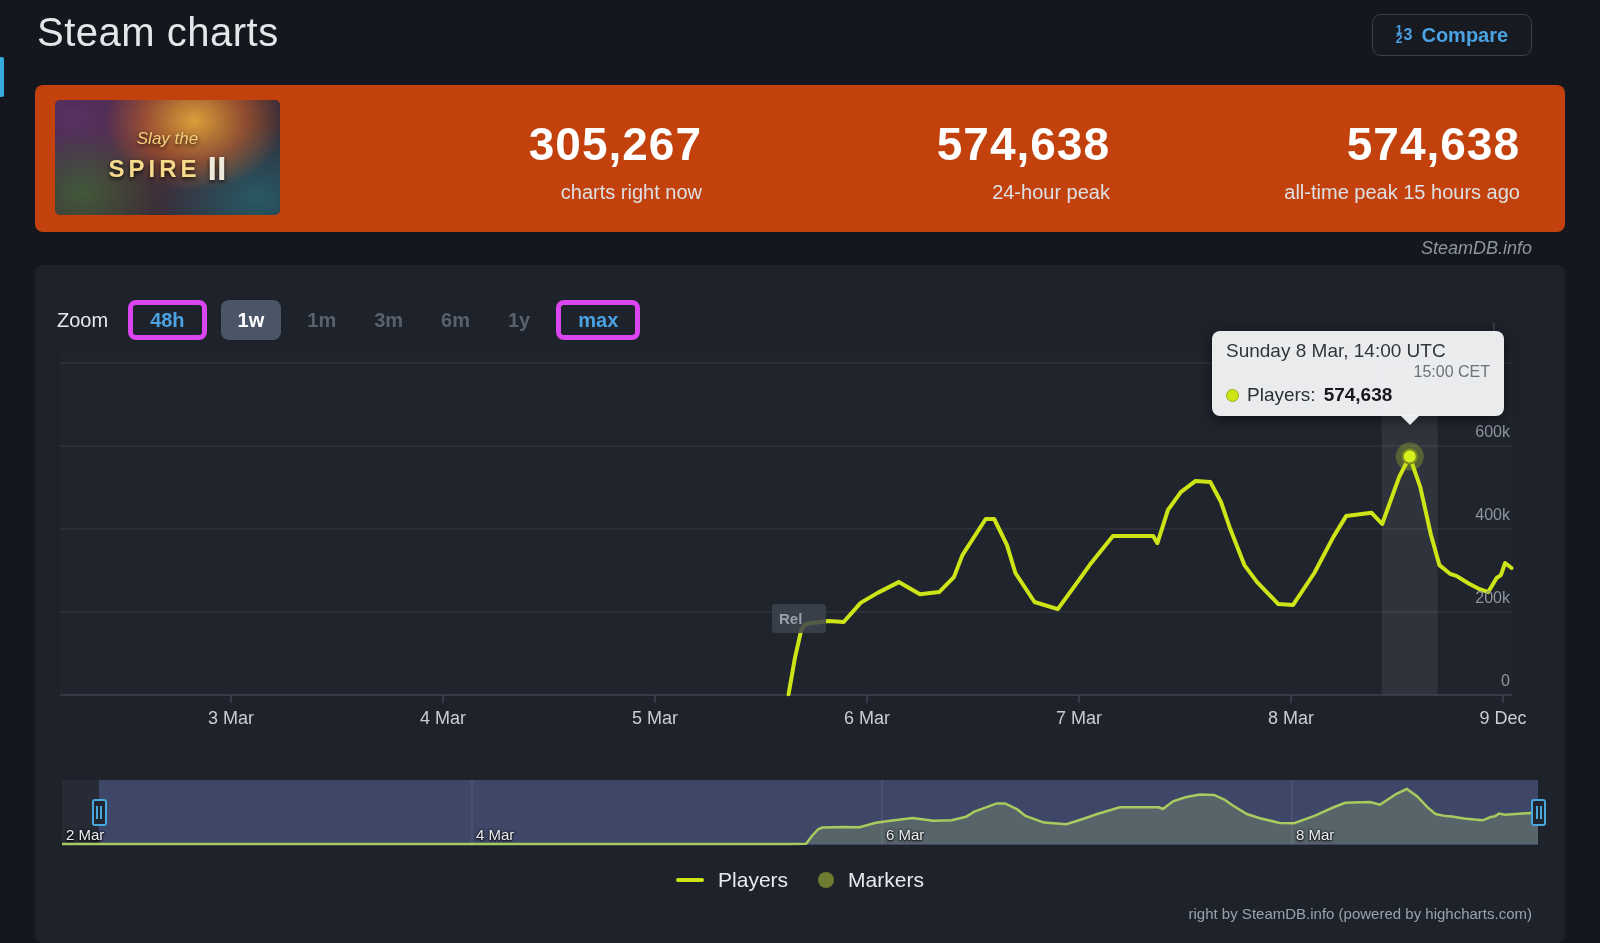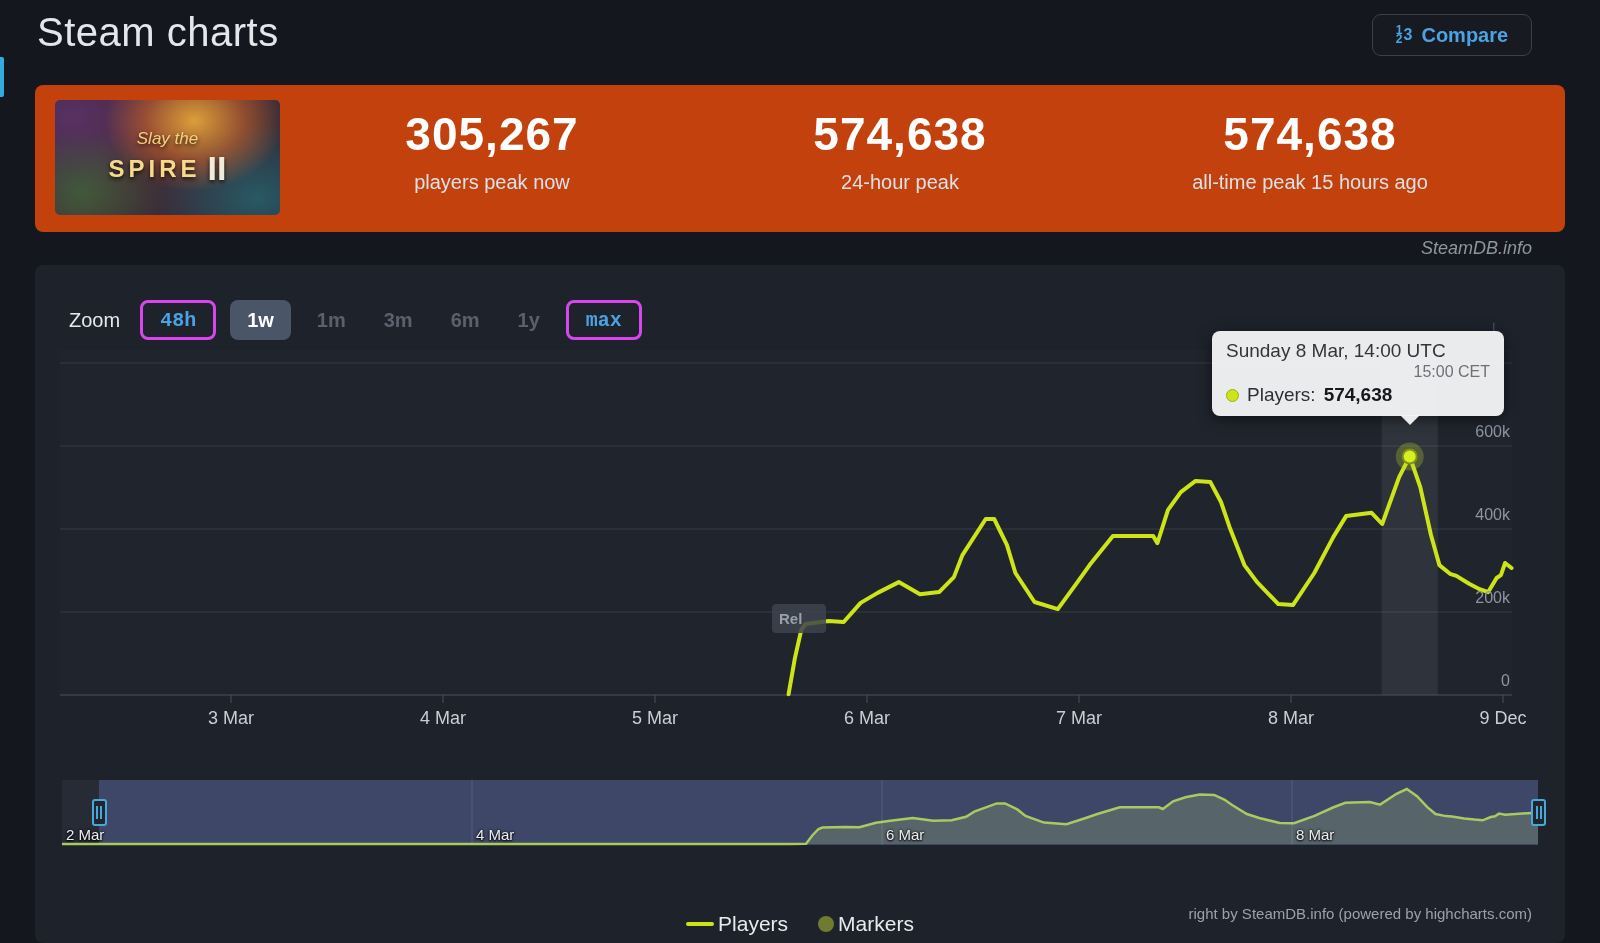--- a/index.html
+++ b/index.html
@@ -23,35 +23,35 @@
         radial-gradient(90px 70px at 62% 18%, rgba(244,180,60,.85), rgba(216,106,40,.55) 55%, rgba(0,0,0,0) 100%),
         radial-gradient(120px 90px at 12% 80%, rgba(60,110,60,.7), rgba(0,0,0,0) 70%),
         radial-gradient(140px 100px at 90% 85%, rgba(40,100,110,.8), rgba(0,0,0,0) 75%),
         radial-gradient(150px 110px at 8% 15%, rgba(92,51,102,.9), rgba(0,0,0,0) 70%),
         linear-gradient(135deg,#3a2344 0%, #4a2a35 40%, #232c3c 100%);
   }
   .capsule-logo { position:absolute; left:50%; top:50%; transform:translate(-50%,-50%); text-align:center; white-space:nowrap; text-shadow:0 2px 4px rgba(0,0,0,.8); }
   .capsule-line1 { font-size:17px; font-style:italic; color:#f3cf7d; }
   .capsule-line2 { font-size:24px; font-weight:700; letter-spacing:4px; color:#f6d98a; display:inline-block; }
   .capsule-numeral { font-size:34px; font-weight:700; color:#efeadc; margin-left:7px; vertical-align:-3px; display:inline-block; }
-  .stat-block { position:absolute; top:22px; width:420px; text-align:center; }
+  .stat-block { position:absolute; top:32px; width:420px; text-align:right; }
   .stat-value { font-size:46px; font-weight:800; color:#ffffff; letter-spacing:1px; }
   .stat-label { margin-top:10px; font-size:20px; color:#dde1e5; }
 
   .watermark { position:absolute; right:68px; top:238px; font-size:18px; font-style:italic; color:#8d96a0; }
 
   
   .chart-panel { position:absolute; left:35px; top:265px; width:1530px; height:678px; background:#1e222b; border-radius:8px; }
   .plot-bg { position:absolute; left:25px; top:85px; width:1452px; height:345px; background:#20242d; }
   .chart-svg { position:absolute; left:0; top:0; }
 
   .zoom-row { position:absolute; left:22px; top:35px; height:40px; display:flex; align-items:center; gap:14px; }
-  .zoom-label { font-size:20px; color:#e6e9ec; margin-right:6px;margin-left:12px; }
+  .zoom-label { font-size:20px; color:#e6e9ec; margin-right:6px; }
   .zbtn { height:40px; border-radius:8px; display:flex; align-items:center; justify-content:center; font-size:20px; font-weight:700; cursor:pointer; }
-  .zbtn.outline { border:3px solid #d946ef; color:#4aa2e2; padding:0 17px;font-family:Liberation Mono, monospace; }
+  .zbtn.outline { border:5px solid #d946ef; color:#4aa2e2; padding:0 17px; }
   .zbtn.selected { background:#4b5568; color:#ffffff; padding:0 17px; }
   .zbtn.plain { color:#59616d; padding:0 12px; cursor:default; }
 
   .dl-icon { position:absolute; left:1444px; top:48px; width:30px; height:30px; color:#555c66; font-size:24px; line-height:30px; text-align:center; cursor:pointer; }
 
   .xlabel { position:absolute; top:443px; width:90px; margin-left:-45px; text-align:center; font-size:18px; color:#c9ced4; }
   .ylabel { position:absolute; width:70px; text-align:right; font-size:16px; color:#8e959f; }
 
   .release-flag { position:absolute; left:737px; top:339px; width:54px; height:29px; background:rgba(62,68,79,.85); border-radius:4px; color:#99a1ab; font-size:15px; font-weight:700; display:flex; align-items:center; padding-left:7px; overflow:hidden; }
 
@@ -64,21 +64,21 @@
   .tt-dot { width:13px; height:13px; border-radius:50%; background:#cde516; border:1px solid #9bb015; }
   .tt-val { font-weight:800; color:#17191c; }
 
   
   .nav-label { position:absolute; font-size:15px; color:#eceef2; text-shadow:0 1px 2px #000,0 0 3px #000; }
   .nav-handle { position:absolute; top:534px; width:15px; height:27px; background:#20252e; border:2px solid #49a8db; border-radius:3px; display:flex; align-items:center; justify-content:center; gap:2px; cursor:ew-resize; }
   .nav-handle i { display:block; width:2px; height:13px; background:#49a8db; }
 
   
   .legend-row { position:absolute; left:0; top:603px; width:1530px; display:flex; justify-content:center; align-items:center; gap:30px; }
-  .legend-item { display:flex; align-items:center; gap:4px; cursor:pointer;margin-top:44px; }
+  .legend-item { display:flex; align-items:center; gap:14px; cursor:pointer; }
   .legend-item span { font-size:21px; color:#e8eaec; }
   .lg-line { width:28px; height:4px; border-radius:2px; background:#cde516; }
   .lg-dot { width:16px; height:16px; border-radius:50%; background:#6f7b31; }
   .chart-footer { position:absolute; right:33px; top:640px; font-size:15px; color:#99a2ac; cursor:pointer; }
 </style>
 </head>
 <body>
 
 <div class="edge-accent"></div>
 
@@ -98,21 +98,21 @@
 <div class="stats-panel">
   <div class="capsule">
     <div class="capsule-logo">
       <div class="capsule-line1">Slay the</div>
       <div><span class="capsule-line2">SPIRE</span><span class="capsule-numeral">II</span></div>
     </div>
   </div>
   <div id="stats-row">
       <div class="stat-block" style="left: 247px;">
         <div class="stat-value">305,267</div>
-        <div class="stat-label">players peak now</div>
+        <div class="stat-label">charts right now</div>
       </div>
       <div class="stat-block" style="left: 655px;">
         <div class="stat-value">574,638</div>
         <div class="stat-label">24-hour peak</div>
       </div>
       <div class="stat-block" style="left: 1065px;">
         <div class="stat-value">574,638</div>
         <div class="stat-label">all-time peak 15 hours ago</div>
       </div>
     </div>

